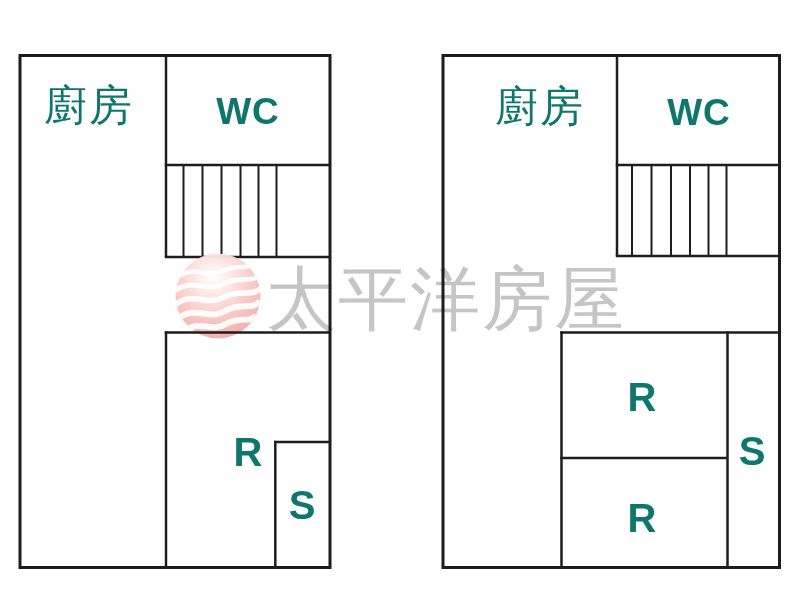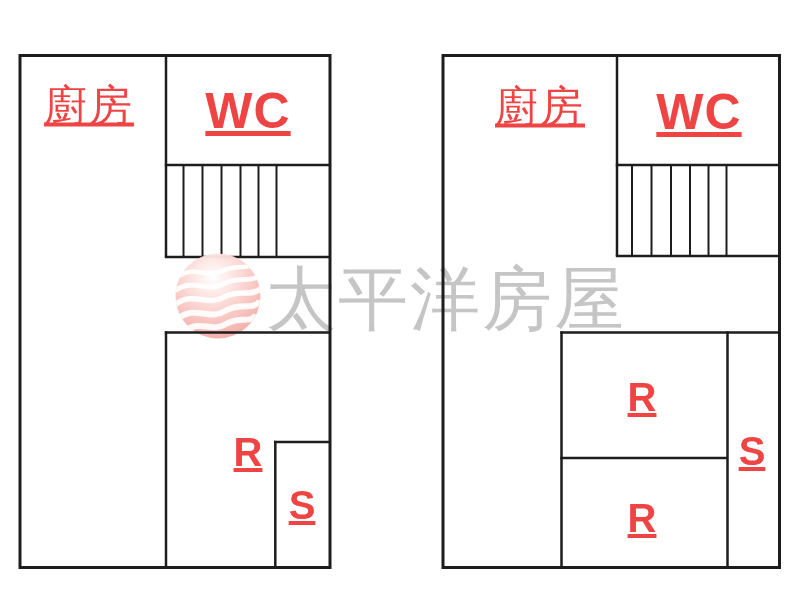--- a/index.html
+++ b/index.html
@@ -8,28 +8,27 @@
     width: 800px;
     height: 589px;
     background: #ffffff;
     overflow: hidden;
     font-family: "Liberation Sans", sans-serif;
   }
   #plan-svg { position: absolute; left: 0; top: 0; width: 800px; height: 589px; }
   .label {
     position: absolute;
     transform: translate(-50%, -50%);
-    color: #ef4444;
+    color: #0f766e;
     white-space: nowrap;
     line-height: 1;
     z-index: 3;
-    text-decoration: underline;
   }
   .cjk-label { font-size: 43px; font-weight: 500; letter-spacing: 2px; }
-  .wc-label  { font-size: 50px; font-weight: 600; letter-spacing: 1px; }
+  .wc-label  { font-size: 37px; font-weight: 600; letter-spacing: 1px; }
   .rs-label  { font-size: 40px; font-weight: 600; }
 </style>
 </head>
 <body>
 
 <div id="canvas">
 
   <svg id="plan-svg" viewBox="0 0 800 589" xmlns="http://www.w3.org/2000/svg">
     <defs>
       <radialGradient id="sphereGrad" cx="0.44" cy="0.28" r="0.85">

